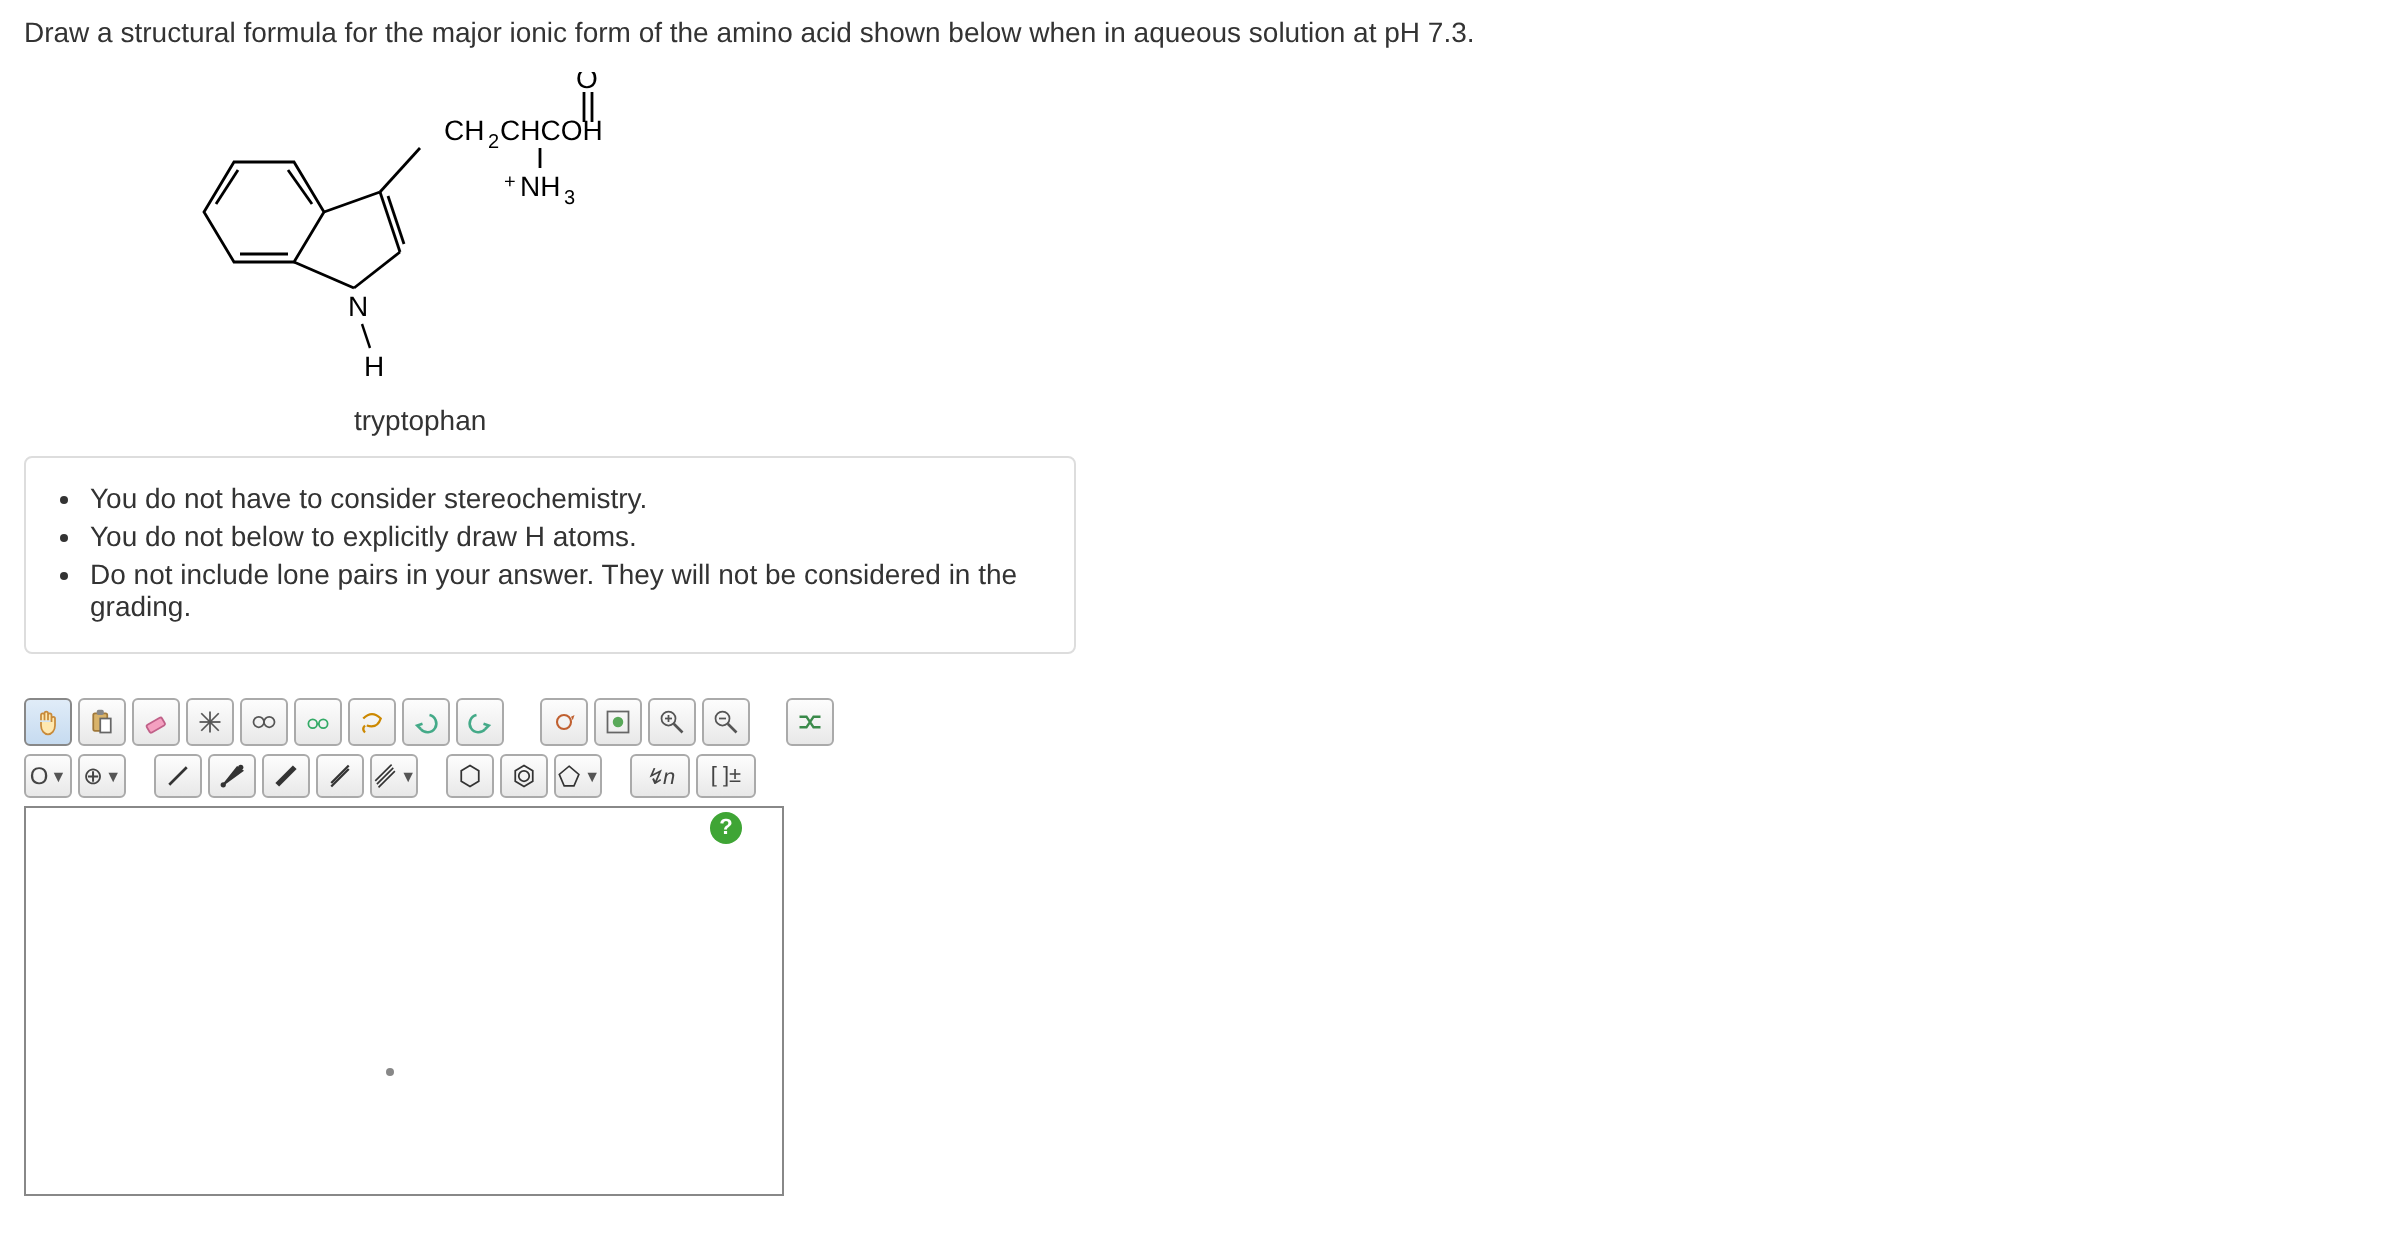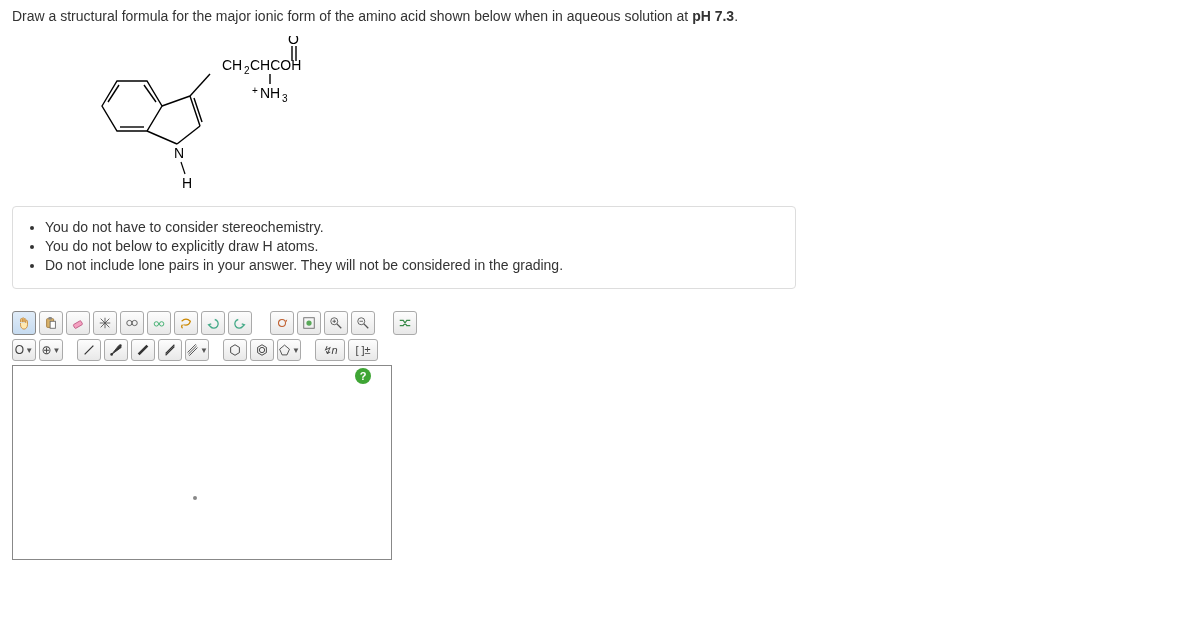--- a/index.html
+++ b/index.html
@@ -1,22 +1,22 @@
 <!DOCTYPE html>
 <html><head>
   <meta charset="utf-8">
   <style>
     * { box-sizing: border-box; margin: 0; padding: 0; }
     body { font-family: Arial, Helvetica, sans-serif; font-size: 14px; color: #333; background: #fff; padding: 8px 12px; width: 1200px; }
     .question-text { color: #333; margin-bottom: 12px; }
-    .bold { font-weight: bold; }
+    .bold { font-weight: normal; }
     .structure-area { margin: 10px 0 10px 70px; }
     .structure-area svg { display: block; }
     .structure-label { margin-left: 95px; margin-top: 6px; color: #333; font-size: 14px; }
-    .instruction-box { border: 1px solid #ddd; border-radius: 4px; padding: 12px 14px; margin-top: 4px; width: 784px; }
+    .instruction-box { border: 1px solid #ddd; border-radius: 4px; padding: 12px 14px; margin-top: 4px; width: 526px; }
     .instruction-box ul { list-style: disc; padding-left: 18px; }
     .instruction-box li { margin-bottom: 3px; color: #333; }
     .toolbar { margin-top: 22px; display: flex; gap: 3px; align-items: center; }
     .tool-btn { width: 24px; height: 24px; border: 1px solid #aaa; border-radius: 3px; background: linear-gradient(#fdfdfd, #e8e8e8); display: flex; align-items: center; justify-content: center; cursor: pointer; font-size: 12px; color: #444; }
     .tool-btn.selected { border-color: #888; background: linear-gradient(#e0ecf8, #c6dbf0); }
     .tool-btn svg { width: 14px; height: 14px; }
     .toolbar2 { margin-top: 4px; display: flex; gap: 3px; align-items: center; }
     .toolbar2 .tool-btn { width: 24px; height: 22px; }
     .caret { font-size: 8px; margin-left: 1px; color: #555; }
     .canvas-area { position: relative; border: 1px solid #888; width: 380px; height: 195px; margin-top: 4px; background: #fff; }
@@ -56,20 +56,21 @@
     <text x="140" y="34" font-size="14" fill="#000">CH</text>
     <text x="162" y="38" font-size="10" fill="#000">2</text>
     <text x="168" y="34" font-size="14" fill="#000">CHCOH</text>
     <text x="170" y="58" font-size="10" fill="#000">+</text>
     <text x="178" y="62" font-size="14" fill="#000">NH</text>
     <text x="200" y="66" font-size="10" fill="#000">3</text>
     <text x="92" y="122" font-size="14" fill="#000">N</text>
     <line x1="99" y1="126" x2="103" y2="138" stroke="#000" stroke-width="1.2"></line>
     <text x="100" y="152" font-size="14" fill="#000">H</text>
   </svg>
+  <div class="structure-label">tryptophan</div>
 </div>
 
 <div class="instruction-box">
   <ul>
     <li>You do not have to consider stereochemistry.</li>
     <li>You do not below to explicitly draw H atoms.</li>
     <li>Do not include lone pairs in your answer. They will not be considered in the grading.</li>
   </ul>
 </div>
 

